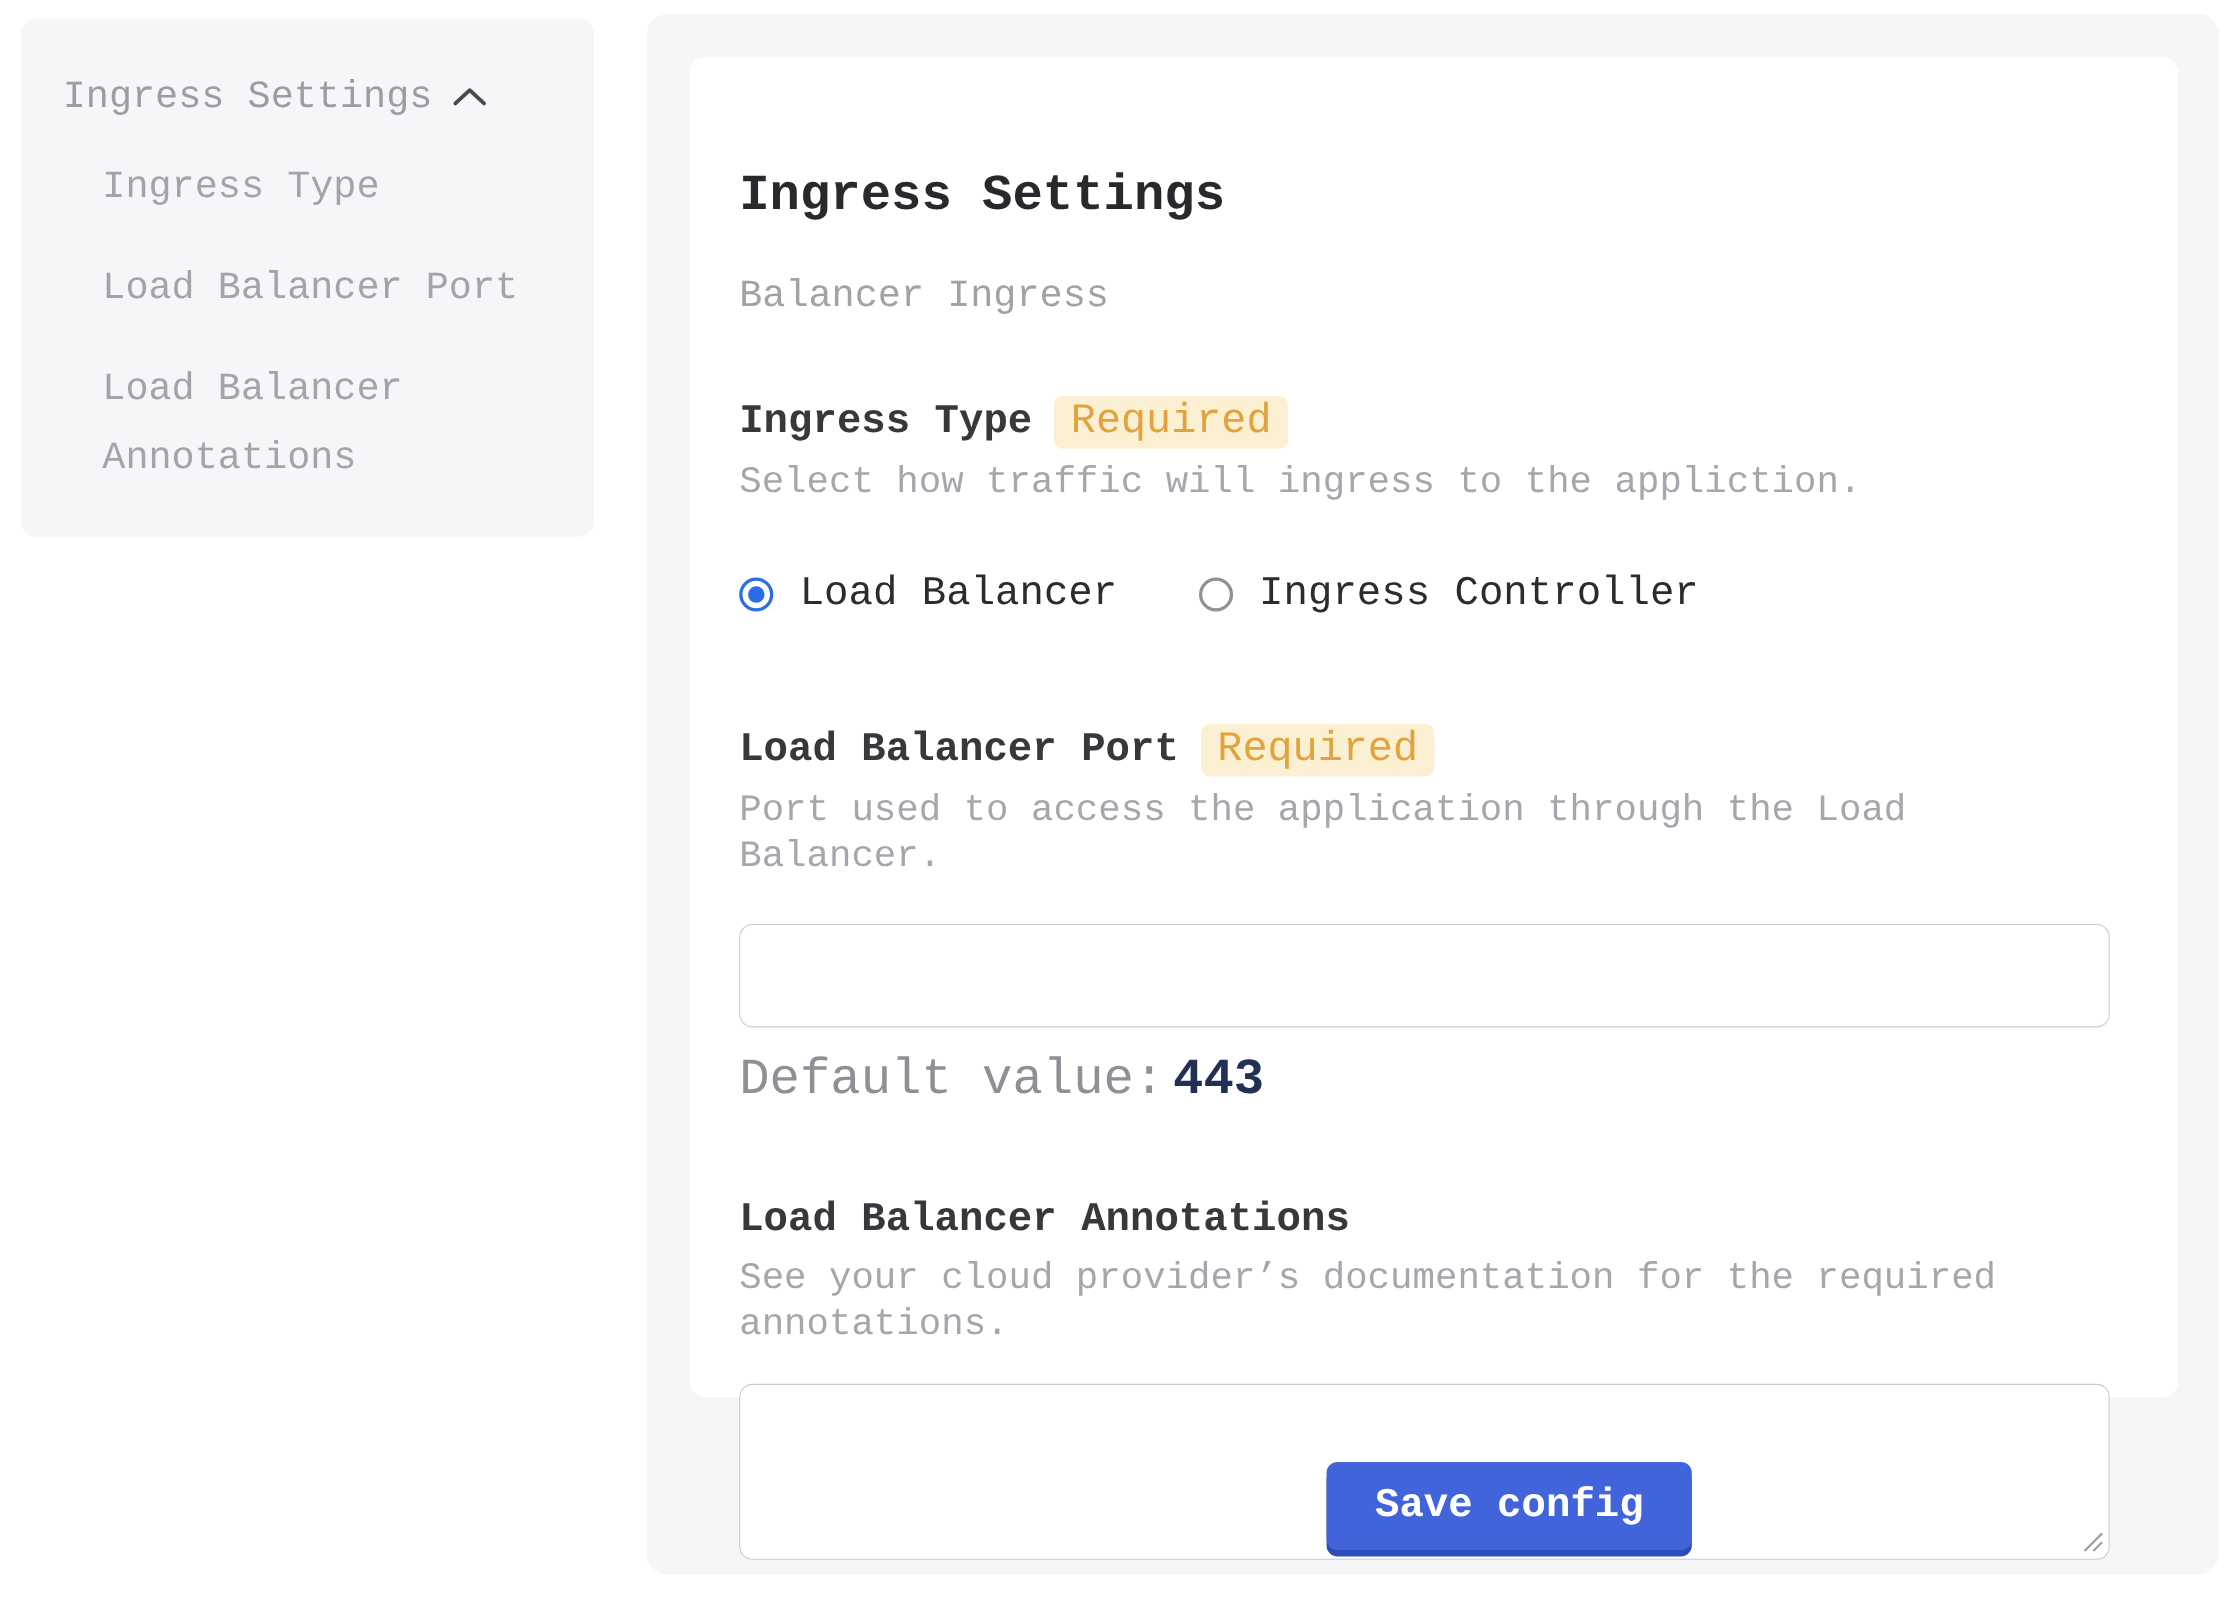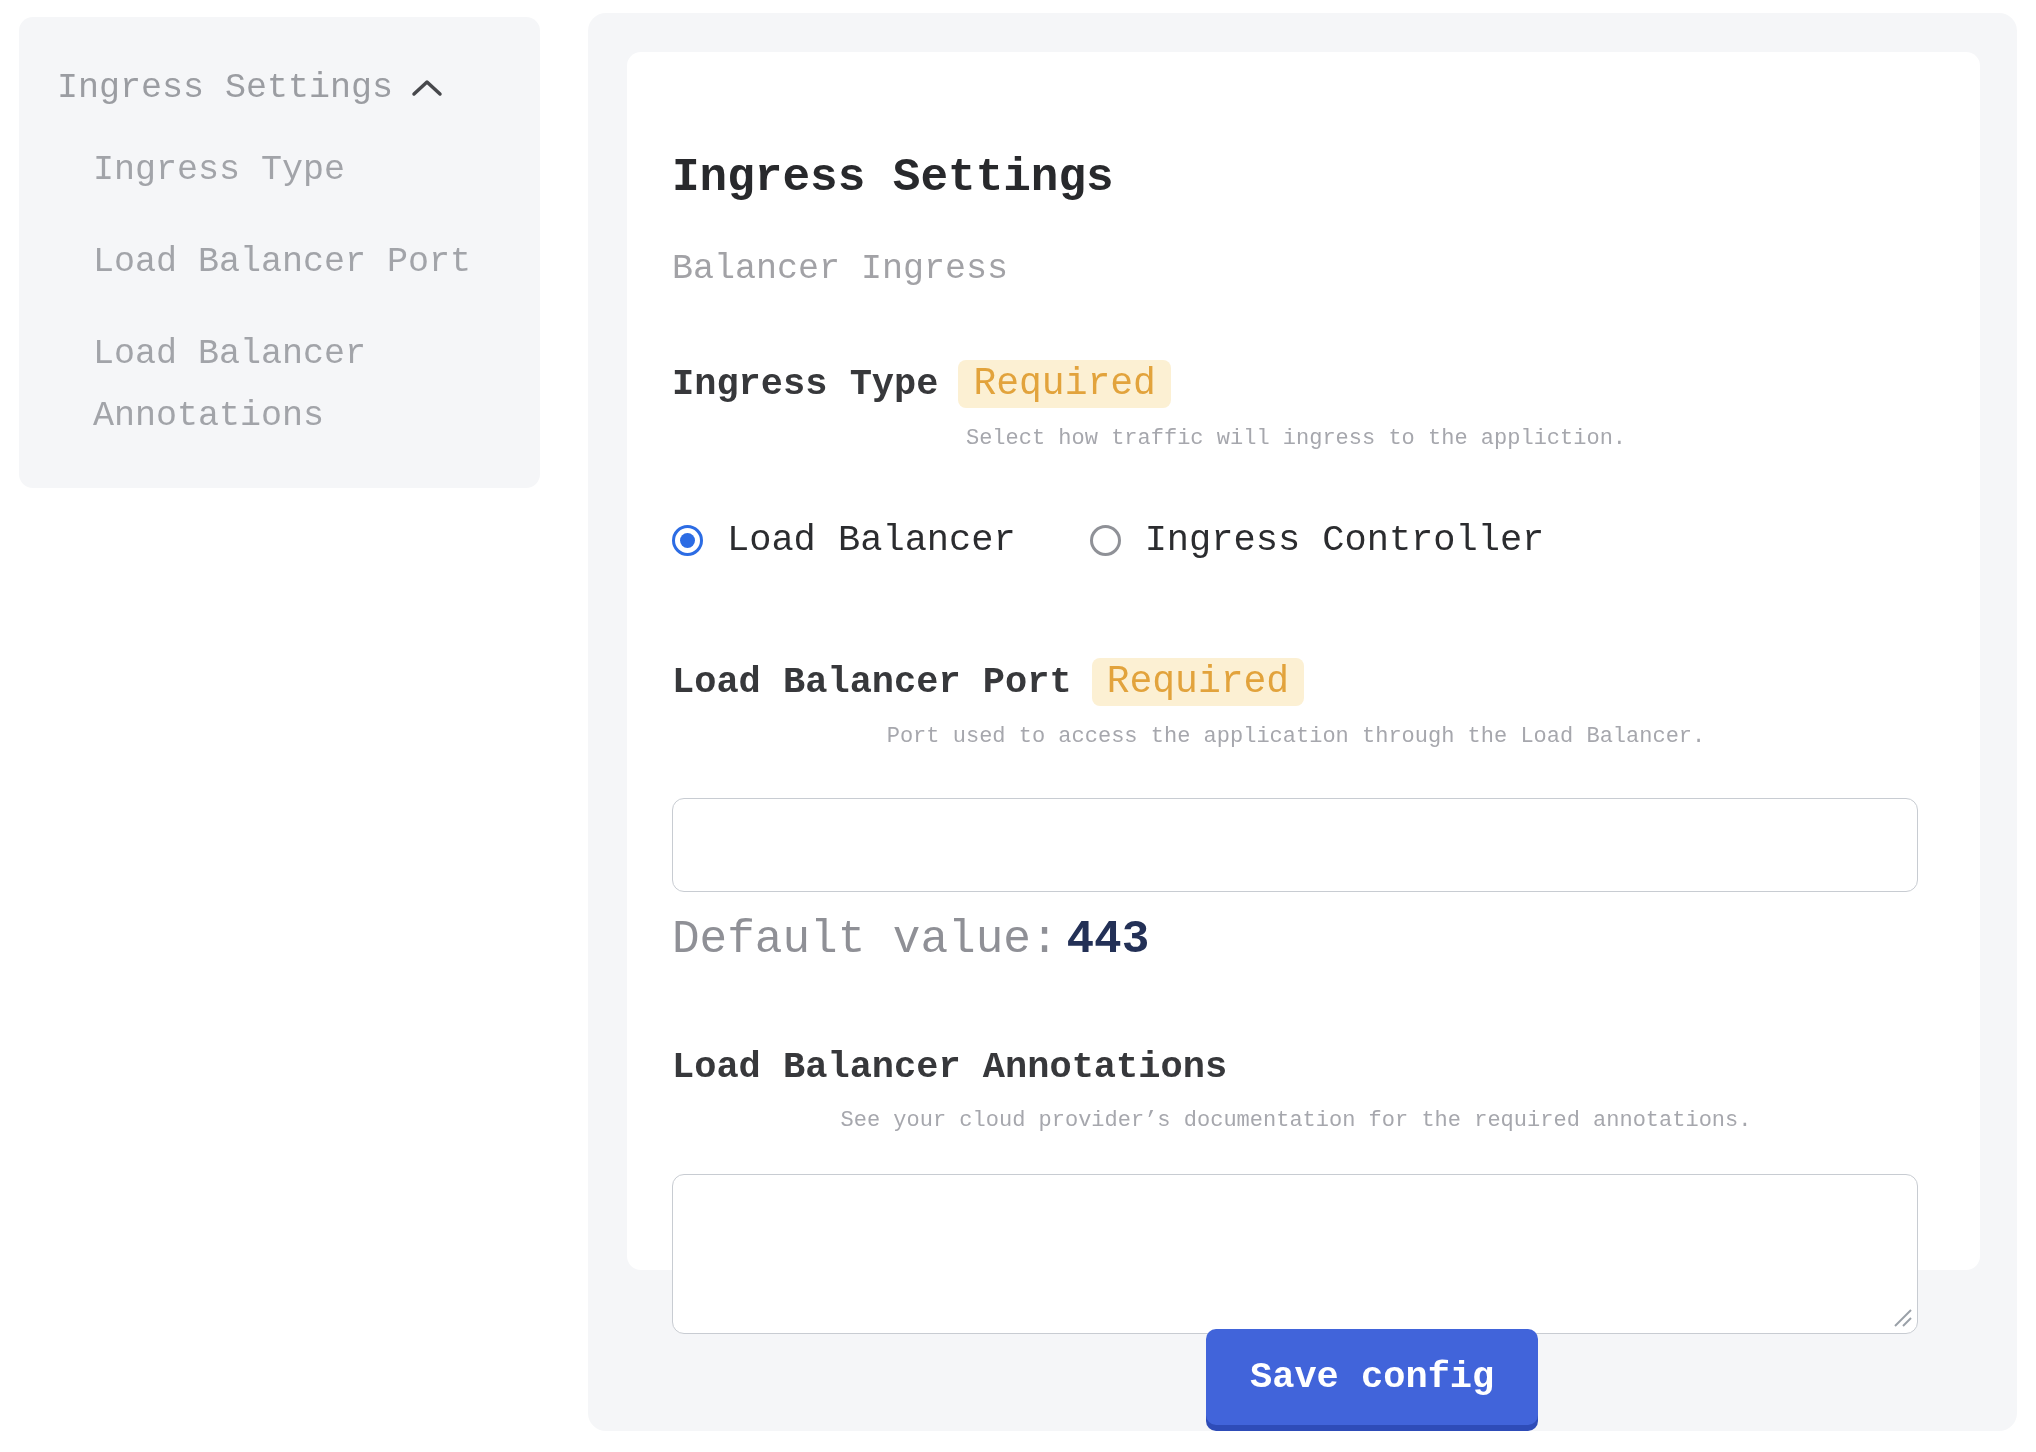--- a/index.html
+++ b/index.html
@@ -43,21 +43,21 @@
   .section-ingress-type { margin-top:70px; }
   .section-port { margin-top:96px; }
   .section-annotations { margin-top:84px; }
 
   .section-label-row { display:flex; align-items:center; gap:20px; }
   .section-label { font-size:37px; line-height:46px; font-weight:600; color:#37383b; }
   .required-badge {
     font-size:38px; line-height:31px; font-weight:400; color:#e2a33c;
     background:#fcf0d3; border-radius:8px; padding:8px 15px 9px 15px;
   }
-  .section-desc { font-size:22px; line-height:42px; color:#a6a7ad; margin-top:10px;text-align:center; }
+  .section-desc { font-size:34px; line-height:42px; color:#a6a7ad; margin-top:10px; }
 
   
   .radio-row { display:flex; align-items:center; gap:74px; margin-top:58px; }
   .radio-option { display:flex; align-items:center; gap:24px; cursor:pointer; }
   .radio {
     position:relative; width:31px; height:31px; border-radius:50%;
     border:3px solid #8f9197; background:#ffffff; flex:0 0 auto;
   }
   .radio-option.checked .radio { border-color:#2c6ce4; }
   .radio-option.checked .radio::after {
@@ -79,21 +79,21 @@
   .textarea-wrap { position:relative; width:1246px; margin-top:32px; }
   .annotations-textarea {
     display:block; width:1246px; height:160px; resize:none;
     border:1.5px solid #c8ccd2; border-radius:12px; background:#ffffff;
     font-family:inherit; font-size:34px; padding:18px 24px; color:#2b2c2f; outline:none;
   }
   .resize-handle { position:absolute; right:5px; bottom:6px; width:22px; height:22px; }
 
   
   .save-button {
-    position:absolute; left:618px; top:1316px; height:96px; padding:0 44px;
+    position:absolute; left:618px; top:1316px; height:80px; padding:0 44px;
     background:#4164da; border:none; border-radius:10px; cursor:pointer;
     box-shadow:0 6px 0 #2e4cb8;
     font-family:inherit; font-size:37px; font-weight:700; color:#ffffff;
   }
 </style>
 </head>
 <body>
 
 <div class="page">
 

